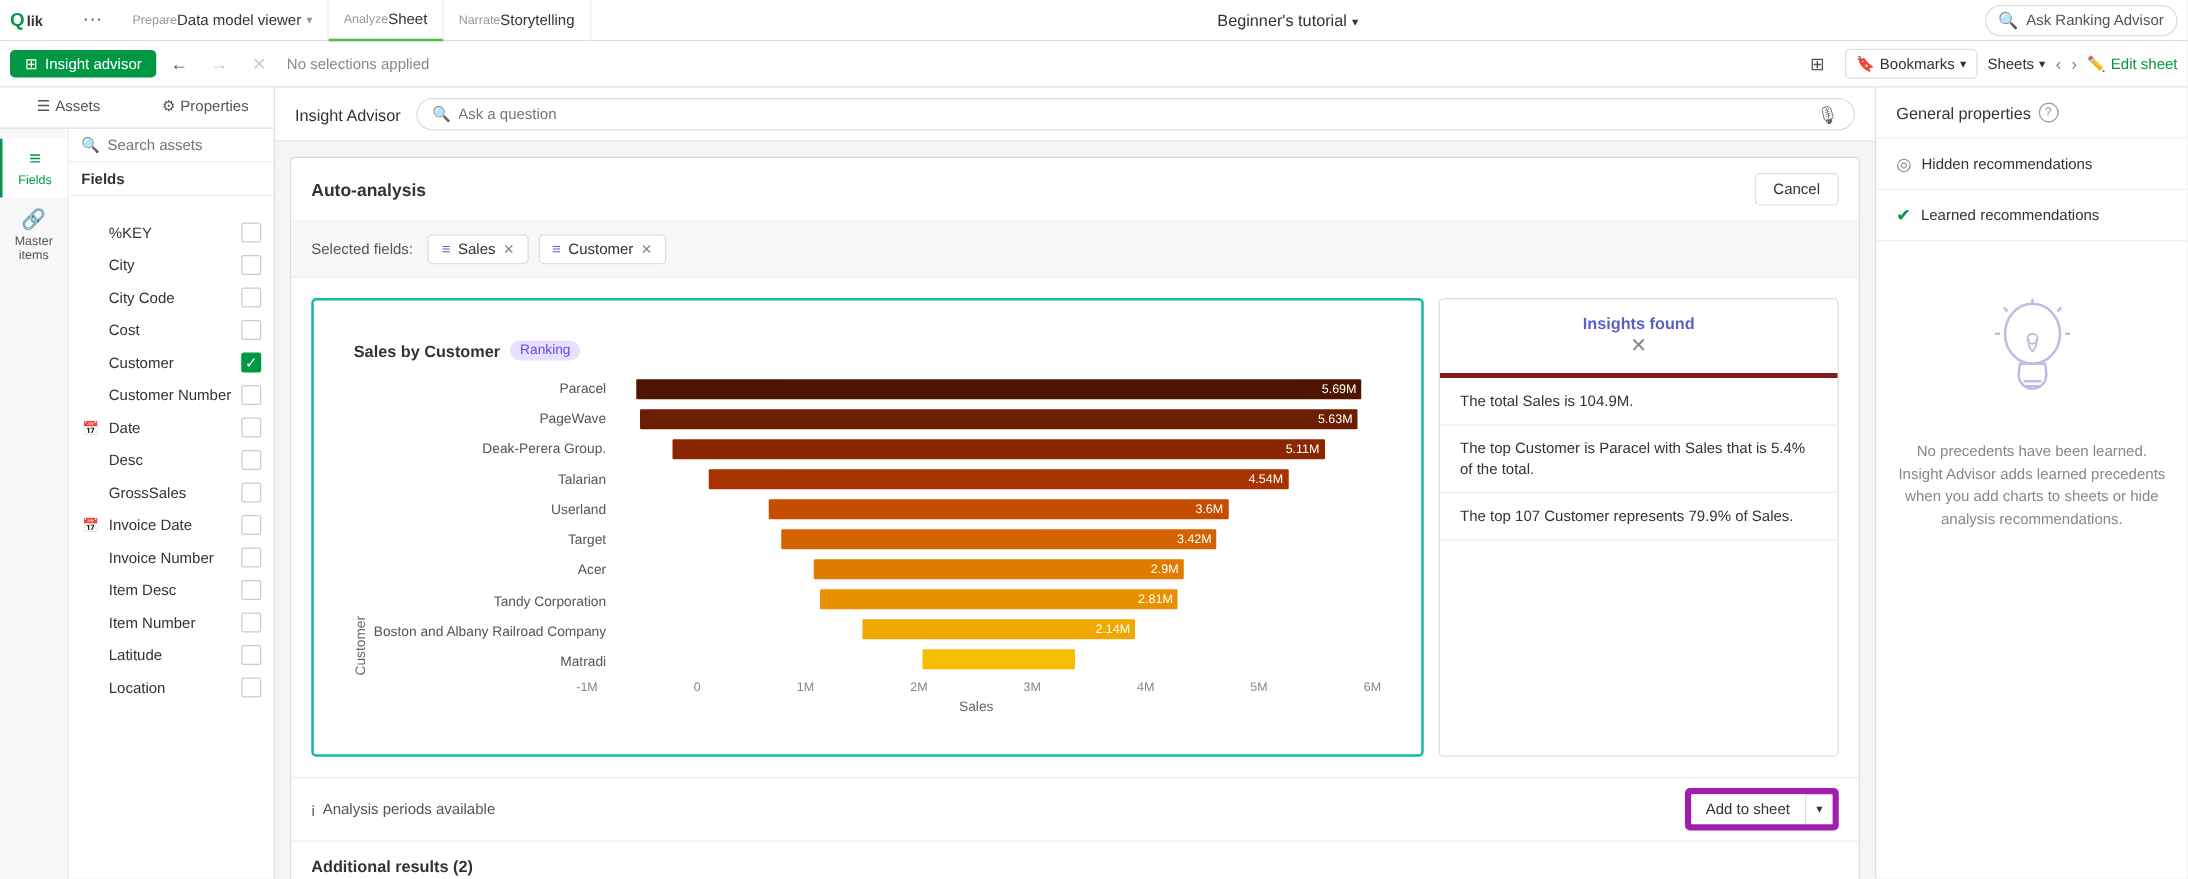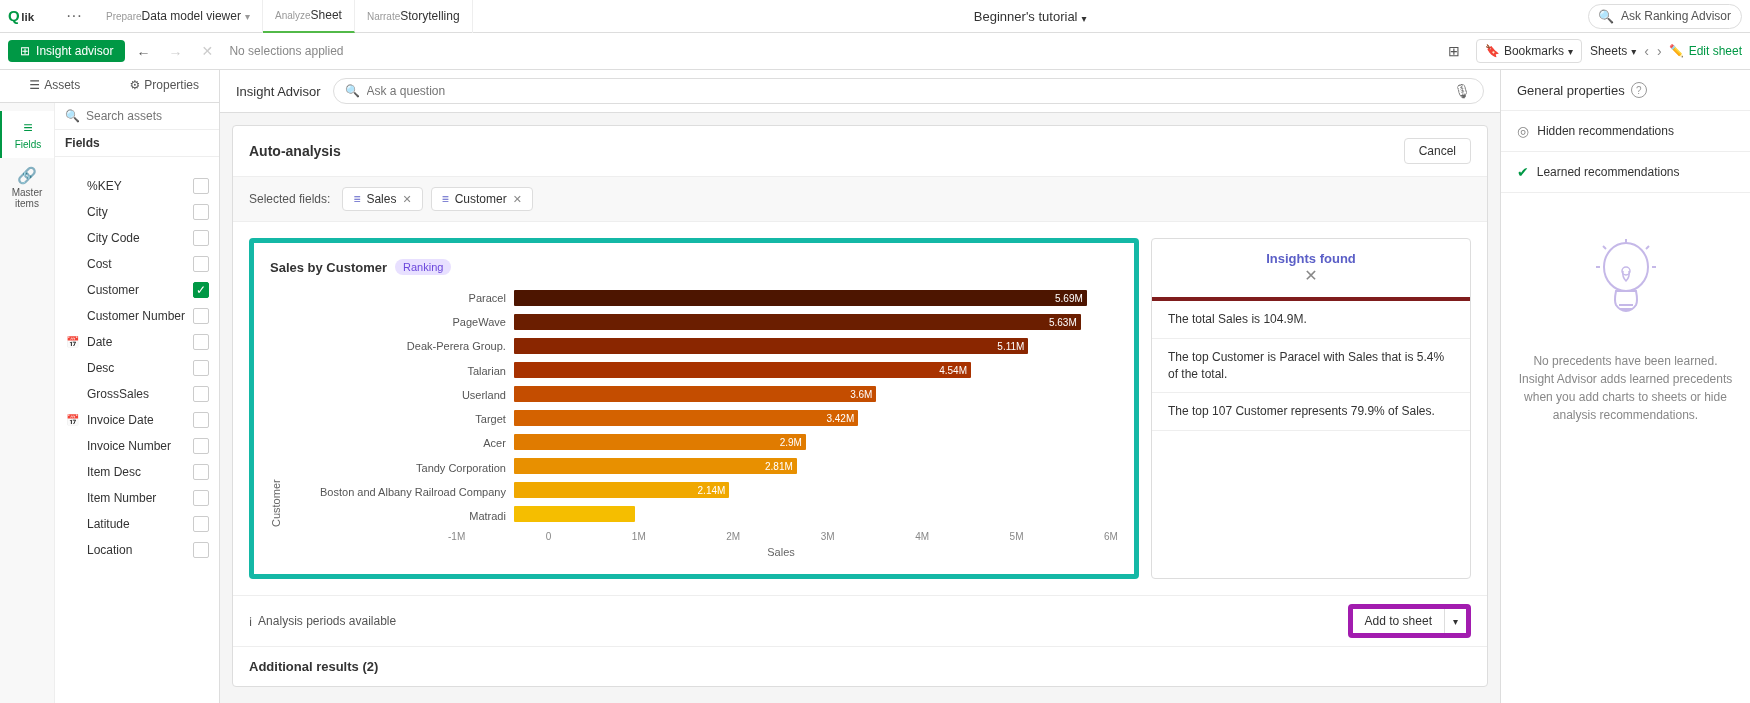--- a/index.html
+++ b/index.html
@@ -403,23 +403,23 @@
 
     
     .chart-section {
       display: flex;
       gap: 12px;
       padding: 16px;
     }
     .chart-card {
       flex: 1;
       background: #fff;
-      border: 5px solid #14b8a6;
+      border: 2px solid #14b8a6;
       border-radius: 4px;
-      padding: 16px;
+      padding: 32px;
     }
     .chart-card-header {
       display: flex;
       align-items: center;
       gap: 8px;
       margin-bottom: 12px;
     }
     .chart-title {
       font-size: 13px;
       font-weight: 600;
@@ -447,32 +447,32 @@
       min-width: 160px;
       padding-right: 8px;
     }
     .y-label {
       font-size: 11px;
       color: #555;
       height: 22px;
       display: flex;
       align-items: center;
       justify-content: flex-end;
-      margin-left: 34px;
     }
     .bars-area {
       flex: 1;
       position: relative;
     }
     .bar-row {
       display: flex;
       align-items: center;
       height: 22px;
       margin-bottom: 2px;
       gap: 4px;
+      justify-content: center;
     }
     .bar {
       height: 16px;
       border-radius: 1px;
       display: flex;
       align-items: center;
       justify-content: flex-end;
       padding-right: 4px;
     }
     .bar-value {

